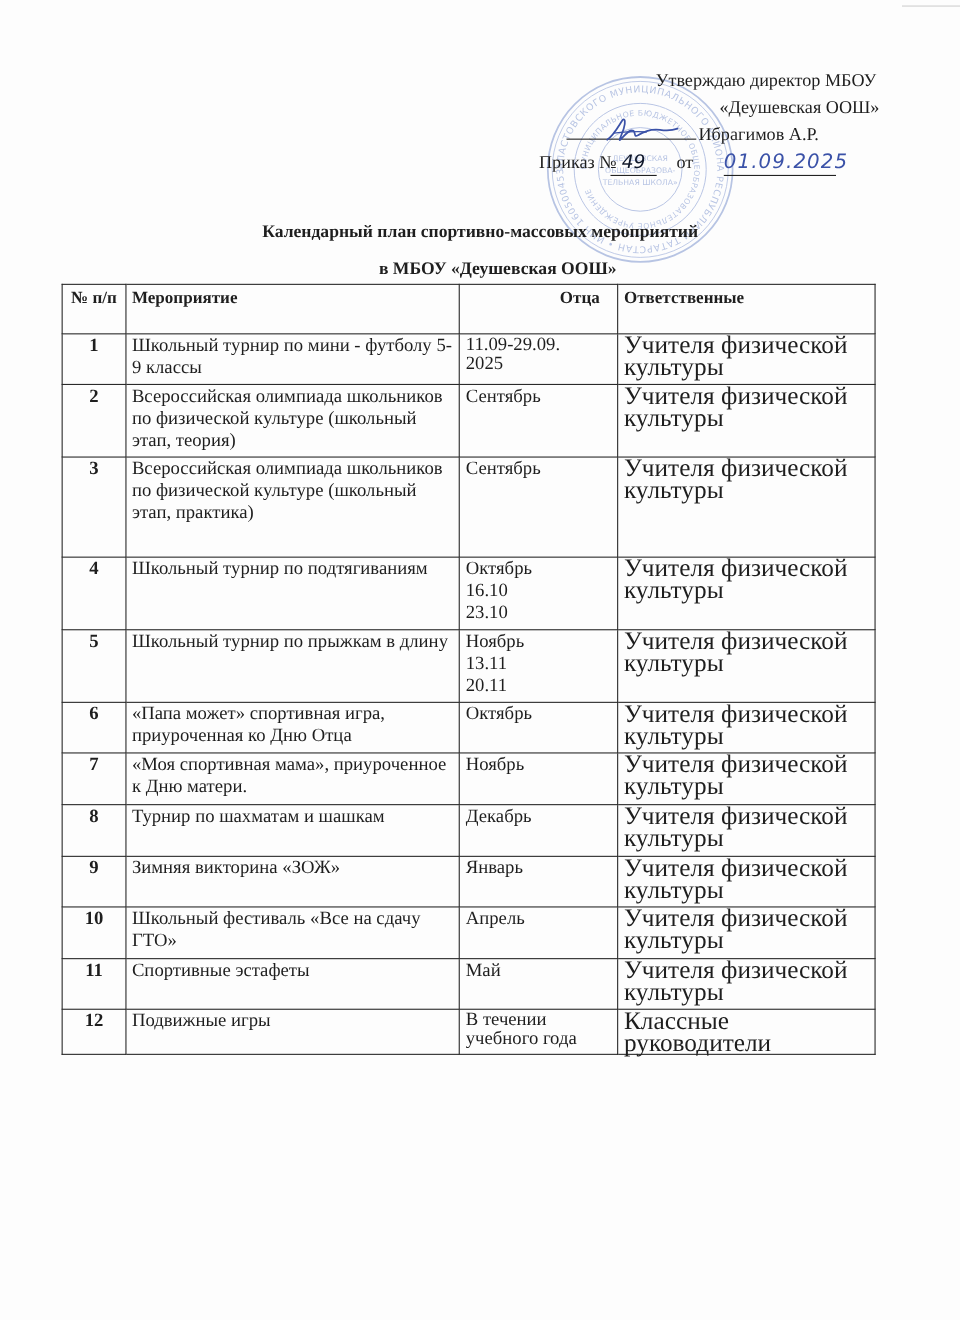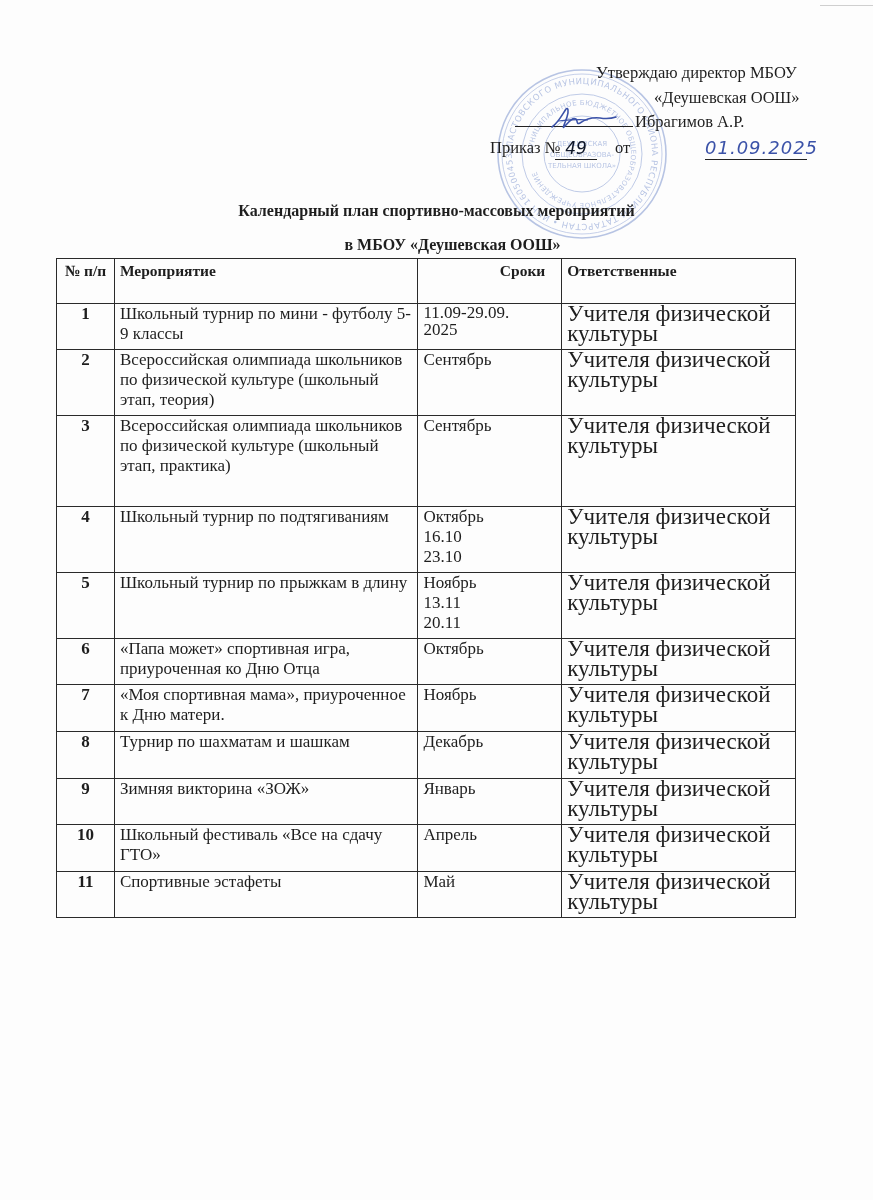--- a/index.html
+++ b/index.html
@@ -7,21 +7,21 @@
       width:873px; height:1200px; background:#fdfdfd; position:relative; overflow:hidden;
       font-family:"Liberation Serif","DejaVu Serif",serif; color:#1e1e1e;
     }
     .topline { position:absolute; left:820px; top:5px; width:53px; height:1px; background:#cfcfcf; }
     .approval { position:absolute; left:0; top:0; width:873px; height:190px; z-index:2; }
     .approval .line { position:absolute; font-size:16.5px; white-space:nowrap; }
     .sig-line { position:absolute; left:515px; top:126px; width:118px; border-bottom:1.2px solid #222; height:0; }
     .order-no { position:absolute; left:555px; top:137px; width:42px; border-bottom:1.2px solid #222; height:22px;
       font-family:"DejaVu Sans",sans-serif; font-style:italic; color:#0f172a; font-size:17px; text-align:center; line-height:22px; }
     .order-date { position:absolute; left:658px; top:137px; width:102px; border-bottom:1.2px solid #222; height:22px;
-      font-family:"DejaVu Sans",sans-serif; font-style:italic; color:#3b52a8; font-size:18px; letter-spacing:1px; line-height:22px;margin-left:47px; }
+      font-family:"DejaVu Sans",sans-serif; font-style:italic; color:#3b52a8; font-size:18px; letter-spacing:1px; line-height:22px; }
     .stamp { position:absolute; left:496px; top:68px; width:172px; height:172px; z-index:1; opacity:0.55; }
     .signature { position:absolute; left:548px; top:105px; width:70px; height:28px; z-index:3; }
     .title { position:absolute; left:0; width:873px; text-align:center; font-weight:bold; font-size:16px; z-index:2; }
     table.plan {
       position:absolute; left:56px; top:258px; width:740px; border-collapse:collapse; z-index:2; font-size:17px;
     }
     table.plan td, table.plan th { border:1.3px solid #2a2a2a; padding:0 5px; vertical-align:top; line-height:20px; }
     table.plan th { font-weight:bold; text-align:left; height:42px; padding-top:2px; font-size:15.5px;margin-left:16px; }
     table.plan th.num { text-align:center; }
     table.plan th.term { text-align:right; padding-right:16px; }
@@ -80,21 +80,21 @@
   <colgroup>
     <col style="width:58px">
     <col style="width:304px">
     <col style="width:144px">
     <col style="width:234px">
   </colgroup>
   <thead>
     <tr>
       <th class="num">№ п/п</th>
       <th>Мероприятие</th>
-      <th class="term">Сроки</th>
+      <th class="term">Отца</th>
       <th>Ответственные</th>
     </tr>
   </thead>
   <tbody>
     <tr style="height:46px">
       <td class="num">1</td>
       <td class="event">Школьный турнир по мини - футболу 5-9 классы</td>
       <td class="term multiline" style="line-height:17px">11.09-29.09.
 2025</td>
       <td class="resp">Учителя физической культуры</td>
@@ -156,14 +156,20 @@
       <td class="event">Школьный фестиваль «Все на сдачу ГТО»</td>
       <td class="term">Апрель</td>
       <td class="resp">Учителя физической культуры</td>
     </tr>
     <tr style="height:46px">
       <td class="num">11</td>
       <td class="event">Спортивные эстафеты</td>
       <td class="term">Май</td>
       <td class="resp">Учителя физической культуры</td>
     </tr>
+    <tr style="height:38px">
+      <td class="num">12</td>
+      <td class="event">Подвижные игры</td>
+      <td class="term" style="line-height:17px">В течении учебного года</td>
+      <td class="resp">Классные руководители</td>
+    </tr>
   </tbody>
 </table>
 
 </body></html>

